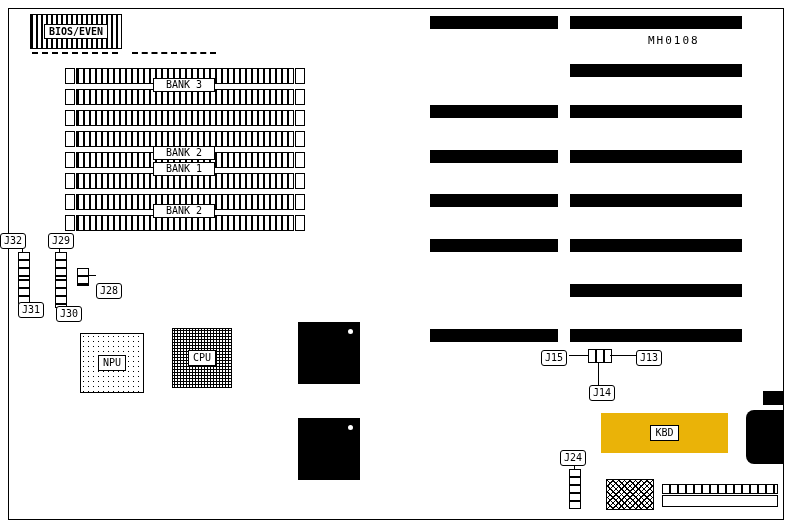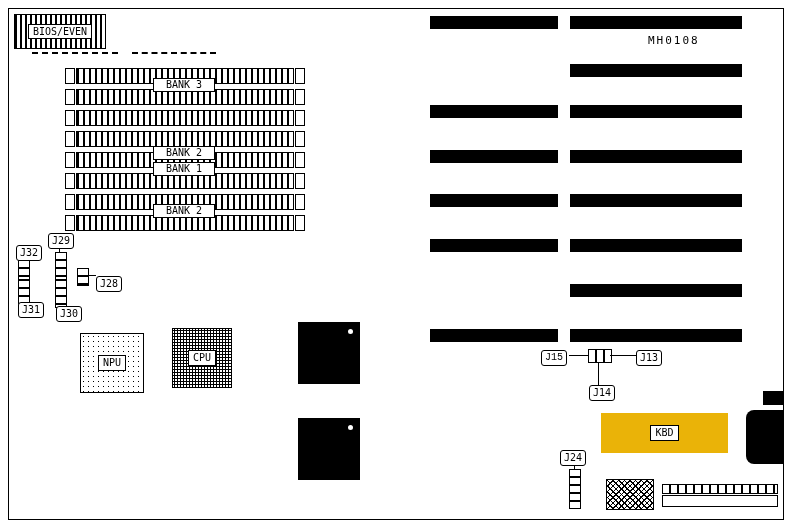--- a/index.html
+++ b/index.html
@@ -50,43 +50,43 @@
       border-radius:8px 0 0 8px;}
   .edgec{position:absolute;left:763px;top:391px;width:20px;height:14px;background:#000;}
 </style>
 </head>
 <body>
 
 <div id="stage">
 
   <div class="board"></div>
 
-  <div class="chip-hatch" style="left:14px;top:14px;width:90px;height:33px;">
+  <div class="chip-hatch" style="left:30px;top:14px;width:90px;height:33px;font-weight:bold;">
     <span class="boxlbl">BIOS/EVEN</span>
   </div>
   <div class="dash" style="left:32px;top:52px;width:86px;"></div>
   <div class="dash" style="left:132px;top:52px;width:84px;"></div>
 
   <div class="simm-row" style="top:68px;"></div>
   <div class="simm-row" style="top:89px;"></div>
   <div class="simm-row" style="top:110px;"></div>
   <div class="simm-row" style="top:131px;"></div>
   <div class="simm-row" style="top:152px;"></div>
   <div class="simm-row" style="top:173px;"></div>
   <div class="simm-row" style="top:194px;"></div>
   <div class="simm-row" style="top:215px;"></div>
 
   <div class="banklbl" style="left:153px;top:78px;">BANK 3</div>
   <div class="banklbl" style="left:153px;top:120px;margin-top:26px;">BANK 2</div>
   <div class="banklbl" style="left:153px;top:162px;">BANK 1</div>
   <div class="banklbl" style="left:153px;top:204px;">BANK 2</div>
 
-  <div class="lbl" style="left:16px;top:233px;margin-top:12px;">J32</div>
+  <div class="lbl" style="left:0;top:233px;">J32</div>
   <div class="lbl" style="left:48px;top:233px;text-align:right;">J29</div>
-  <div class="lbl" style="left:96px;top:276px;">J28</div>
+  <div class="lbl" style="left:96px;top:283px;">J28</div>
   <div class="lbl" style="left:18px;top:302px;">J31</div>
   <div class="lbl" style="left:56px;top:306px;">J30</div>
 
   <div class="jv" style="left:18px;top:252px;height:26px;"></div>
   <div class="jv" style="left:18px;top:280px;height:26px;"></div>
   <div class="jv" style="left:55px;top:252px;height:26px;"></div>
   <div class="jv" style="left:55px;top:280px;height:26px;"></div>
   <div class="jv" style="left:77px;top:268px;height:16px;"></div>
 
   <div class="line" style="left:22px;top:248px;width:1px;height:4px;"></div>
@@ -117,21 +117,21 @@
   <div class="bar" style="left:570px;top:105px;width:172px;"></div>
   <div class="bar" style="left:570px;top:150px;width:172px;"></div>
   <div class="bar" style="left:570px;top:194px;width:172px;"></div>
   <div class="bar" style="left:570px;top:239px;width:172px;"></div>
   <div class="bar" style="left:570px;top:284px;width:172px;"></div>
   <div class="bar" style="left:570px;top:329px;width:172px;"></div>
 
   <div class="model">MH0108</div>
 
   <div class="jh" style="left:588px;top:349px;width:22px;"></div>
-  <div class="lbl" style="left:541px;top:350px;font-family:Liberation Mono, monospace;">J15</div>
+  <div class="lbl" style="left:541px;top:350px;">J15</div>
   <div class="lbl" style="left:636px;top:350px;">J13</div>
   <div class="lbl" style="left:589px;top:385px;">J14</div>
   <div class="line" style="left:569px;top:355px;width:19px;height:1px;"></div>
   <div class="line" style="left:610px;top:355px;width:26px;height:1px;"></div>
   <div class="line" style="left:598px;top:362px;width:1px;height:23px;"></div>
 
   <div class="kbd">
     <span class="boxlbl">KBD</span>
   </div>
   <div class="edgec"></div>

